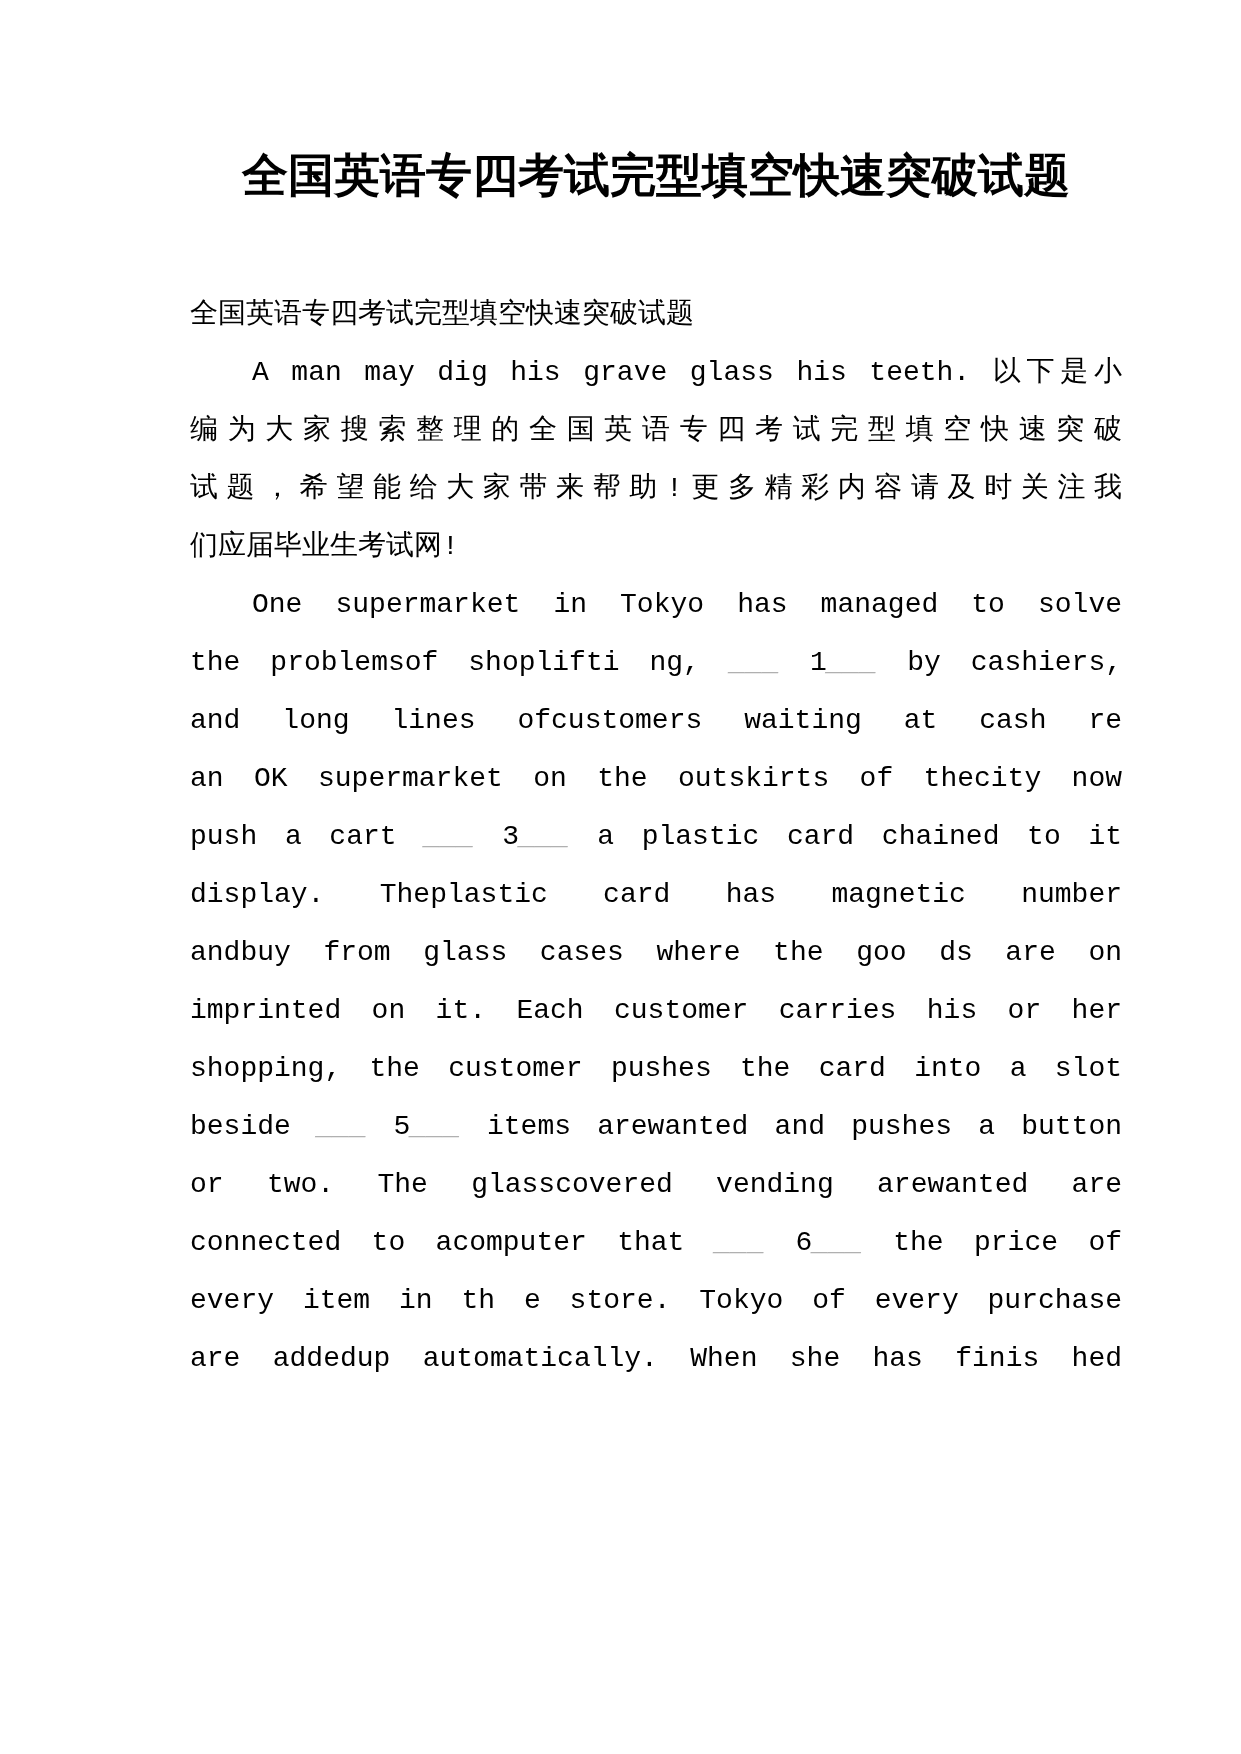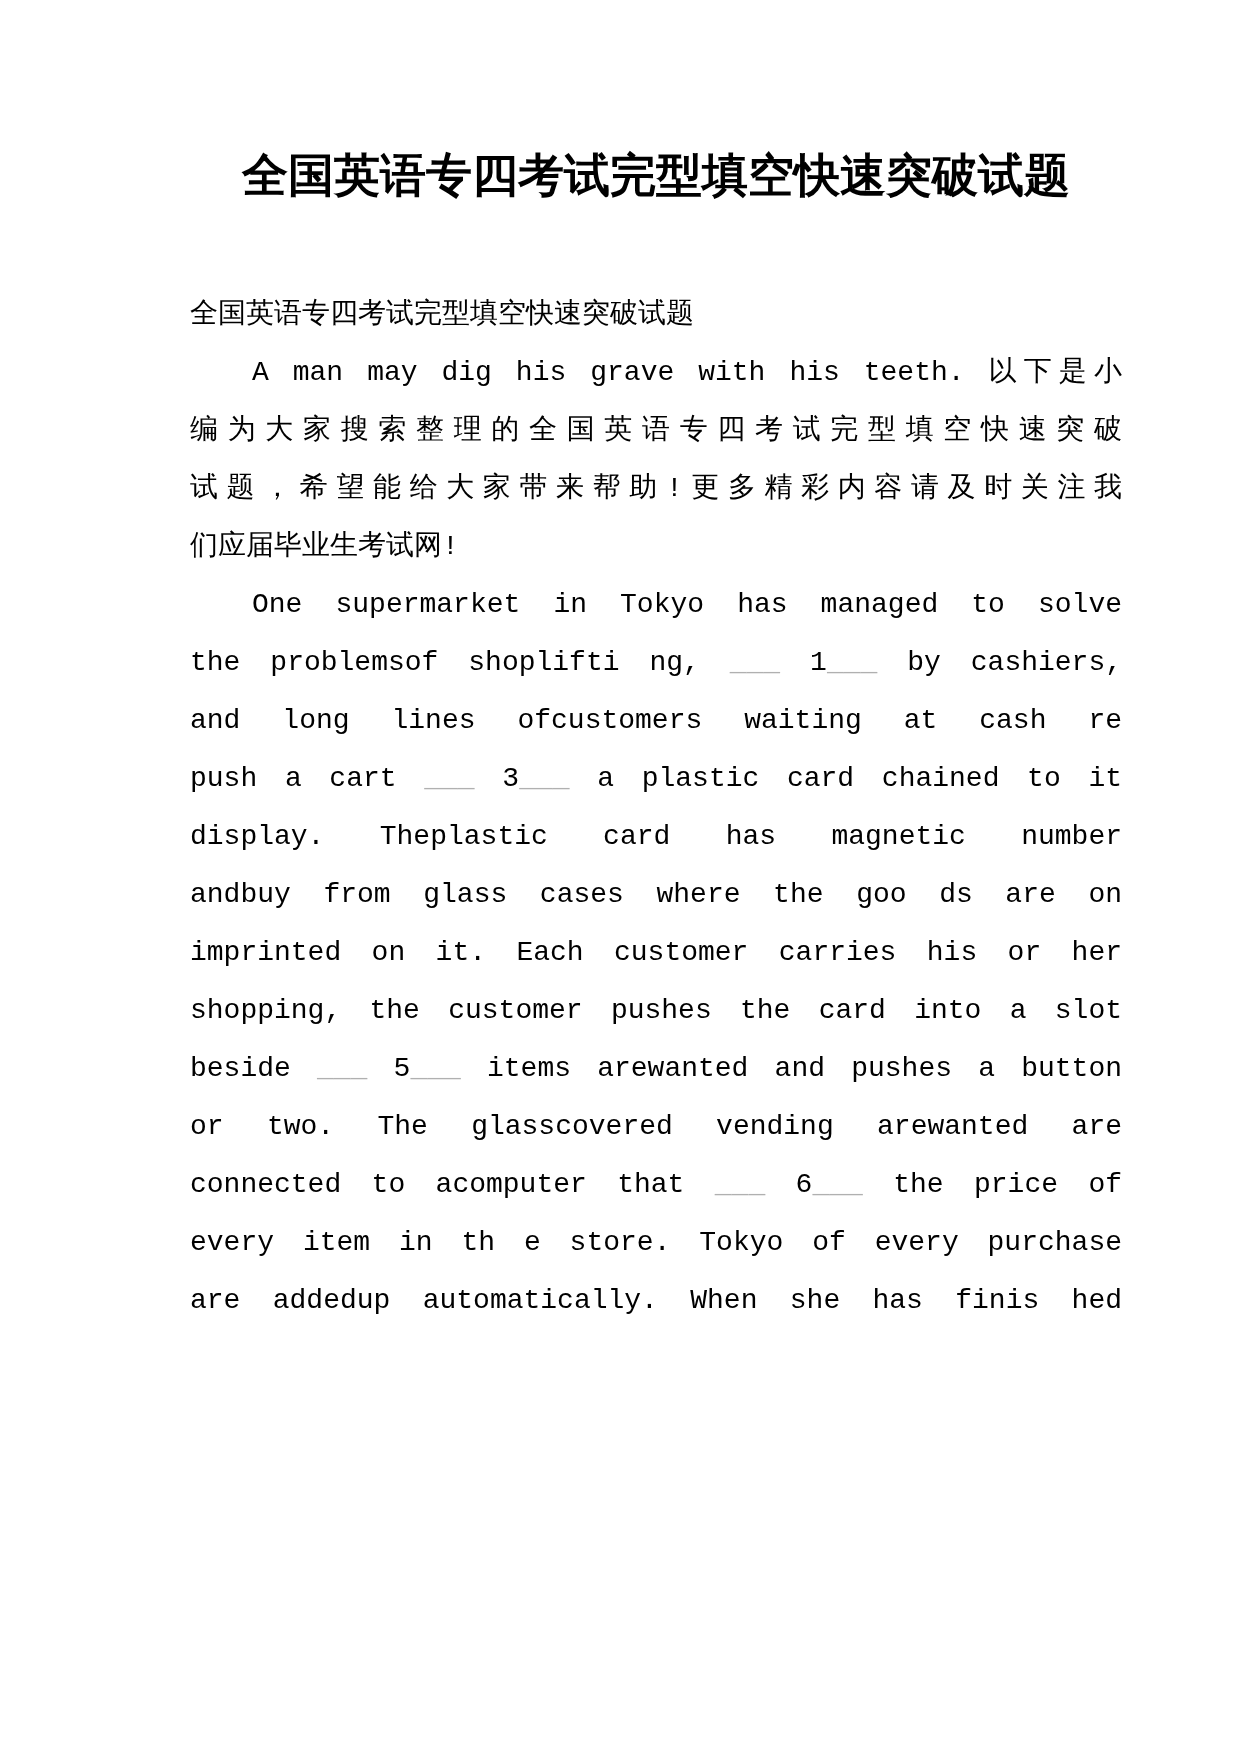--- a/index.html
+++ b/index.html
@@ -45,46 +45,48 @@
   }
   .line.left {
     text-align: left;
     text-align-last: left;
   }
   .line.indent {
     padding-left: 62px;
   }
   .blank {
     color: var(--blank-color, #b0b0b0);
+    font-style: italic;
   }
 </style>
 </head>
 <body style="--blank-color: #b0b0b0;">
 
 <div class="page">
 
   <h1 class="doc-title">全国英语专四考试完型填空快速突破试题</h1>
 
   <div class="body-text">
 
     <div>
       <div class="line left">全国英语专四考试完型填空快速突破试题</div>
     </div>
 
     <div>
-      <div class="line justify indent">A man may dig his grave with his teeth. 以下是小</div>
+      <div class="line justify indent">A man may dig his grave glass his teeth. 以下是小</div>
       <div class="line justify">编为大家搜索整理的全国英语专四考试完型填空快速突破</div>
       <div class="line justify">试题，希望能给大家带来帮助!更多精彩内容请及时关注我</div>
       <div class="line left">们应届毕业生考试网!</div>
     </div>
 
     <div>
       <div class="line justify indent">One supermarket in Tokyo has managed to solve</div>
       <div class="line justify">the problemsof shoplifti ng, <span class="blank">___</span> 1<span class="blank">___</span> by cashiers,</div>
       <div class="line justify">and long lines ofcustomers waiting at cash re</div>
+      <div class="line justify">an OK supermarket on the outskirts of thecity now</div>
       <div class="line justify">push a cart <span class="blank">___</span> 3<span class="blank">___</span> a plastic card chained to it</div>
       <div class="line justify">display. Theplastic card has magnetic number</div>
       <div class="line justify">andbuy from glass cases where the goo ds are on</div>
       <div class="line justify">imprinted on it. Each customer carries his or her</div>
       <div class="line justify">shopping, the customer pushes the card into a slot</div>
       <div class="line justify">beside <span class="blank">___</span> 5<span class="blank">___</span> items arewanted and pushes a button</div>
       <div class="line justify">or two. The glasscovered vending arewanted are</div>
       <div class="line justify">connected to acomputer that <span class="blank">___</span> 6<span class="blank">___</span> the price of</div>
       <div class="line justify">every item in th e store. Tokyo of every purchase</div>
       <div class="line justify">are addedup automatically. When she has finis hed</div>

